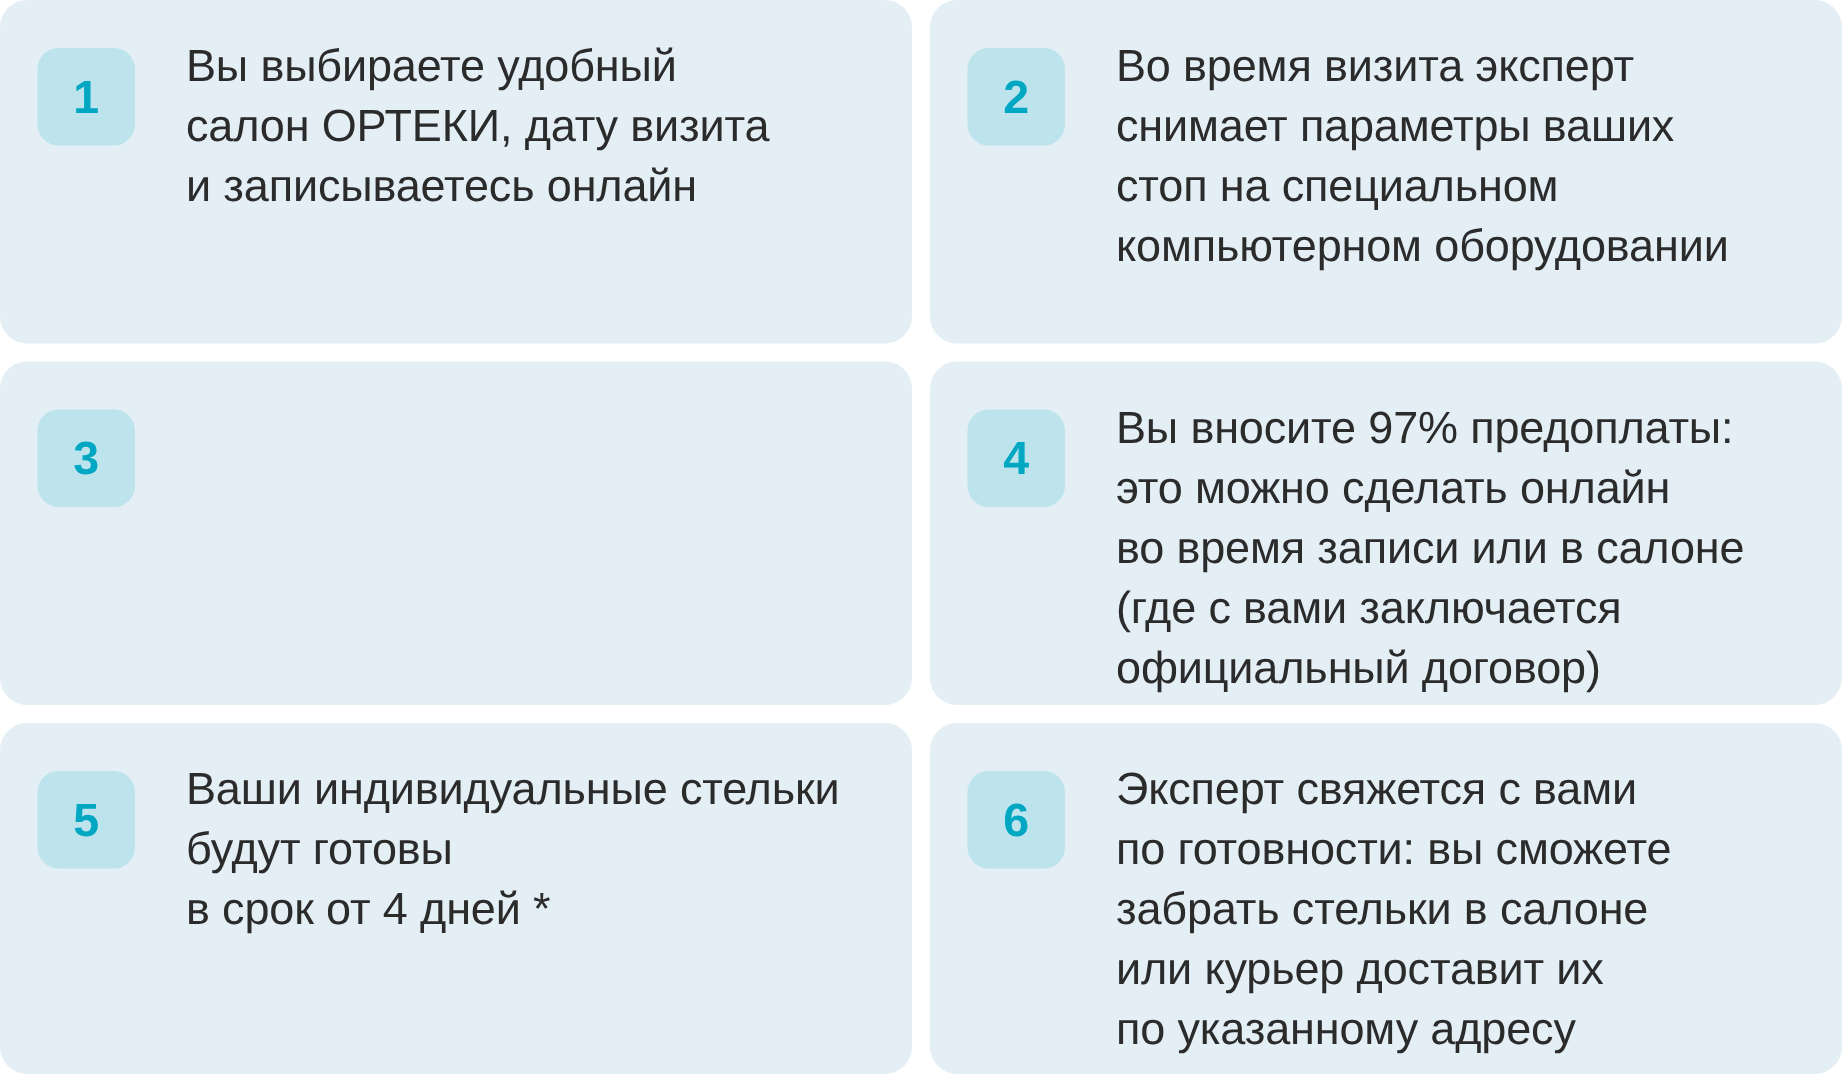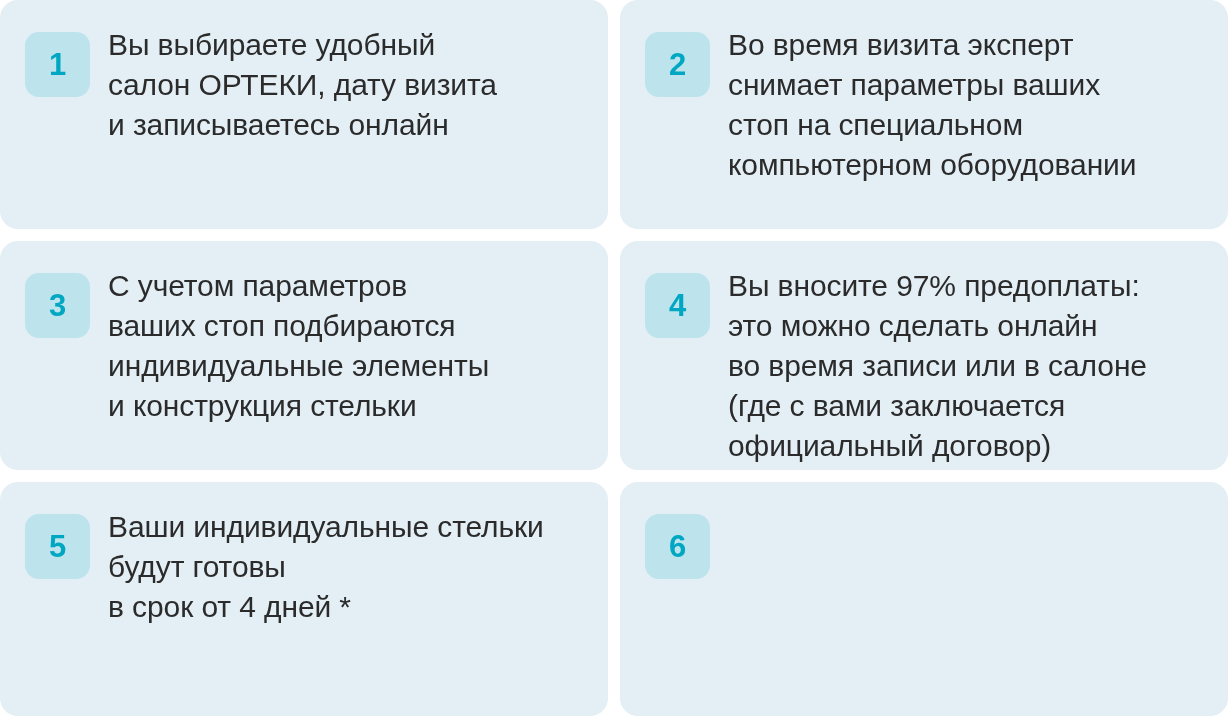--- a/index.html
+++ b/index.html
@@ -45,21 +45,21 @@
     margin-top: 7px;
   }
   .step-badge-number {
     color: #00a7c2;
     font-size: 31px;
     font-weight: bold;
     line-height: 1;
     letter-spacing: 0;
   }
   .step-text {
-    margin-left: 18px;
+    margin-left: 34px;
     color: #2b2b2b;
     font-size: 30px;
     line-height: 40px;
     white-space: pre-line;
     letter-spacing: -0.1px;
   }
 </style>
 </head>
 <body>
 
@@ -81,24 +81,20 @@
     <div class="step-text">Во время визита эксперт
 снимает параметры ваших
 стоп на специальном
 компьютерном оборудовании</div>
   </div>
 
   <div class="step-card">
     <div class="step-badge">
       <span class="step-badge-number">3</span>
     </div>
-    <div class="step-text">С учетом параметров
-ваших стоп подбираются
-индивидуальные элементы
-и конструкция стельки</div>
   </div>
 
   <div class="step-card">
     <div class="step-badge">
       <span class="step-badge-number">4</span>
     </div>
     <div class="step-text">Вы вносите 97% предоплаты:
 это можно сделать онлайн
 во время записи или в салоне
 (где с вами заключается
@@ -111,15 +107,20 @@
     </div>
     <div class="step-text">Ваши индивидуальные стельки
 будут готовы
 в срок от 4 дней *</div>
   </div>
 
   <div class="step-card">
     <div class="step-badge">
       <span class="step-badge-number">6</span>
     </div>
+    <div class="step-text">Эксперт свяжется с вами
+по готовности: вы сможете
+забрать стельки в салоне
+или курьер доставит их
+по указанному адресу</div>
   </div>
 
 </div>
 
 </body></html>

